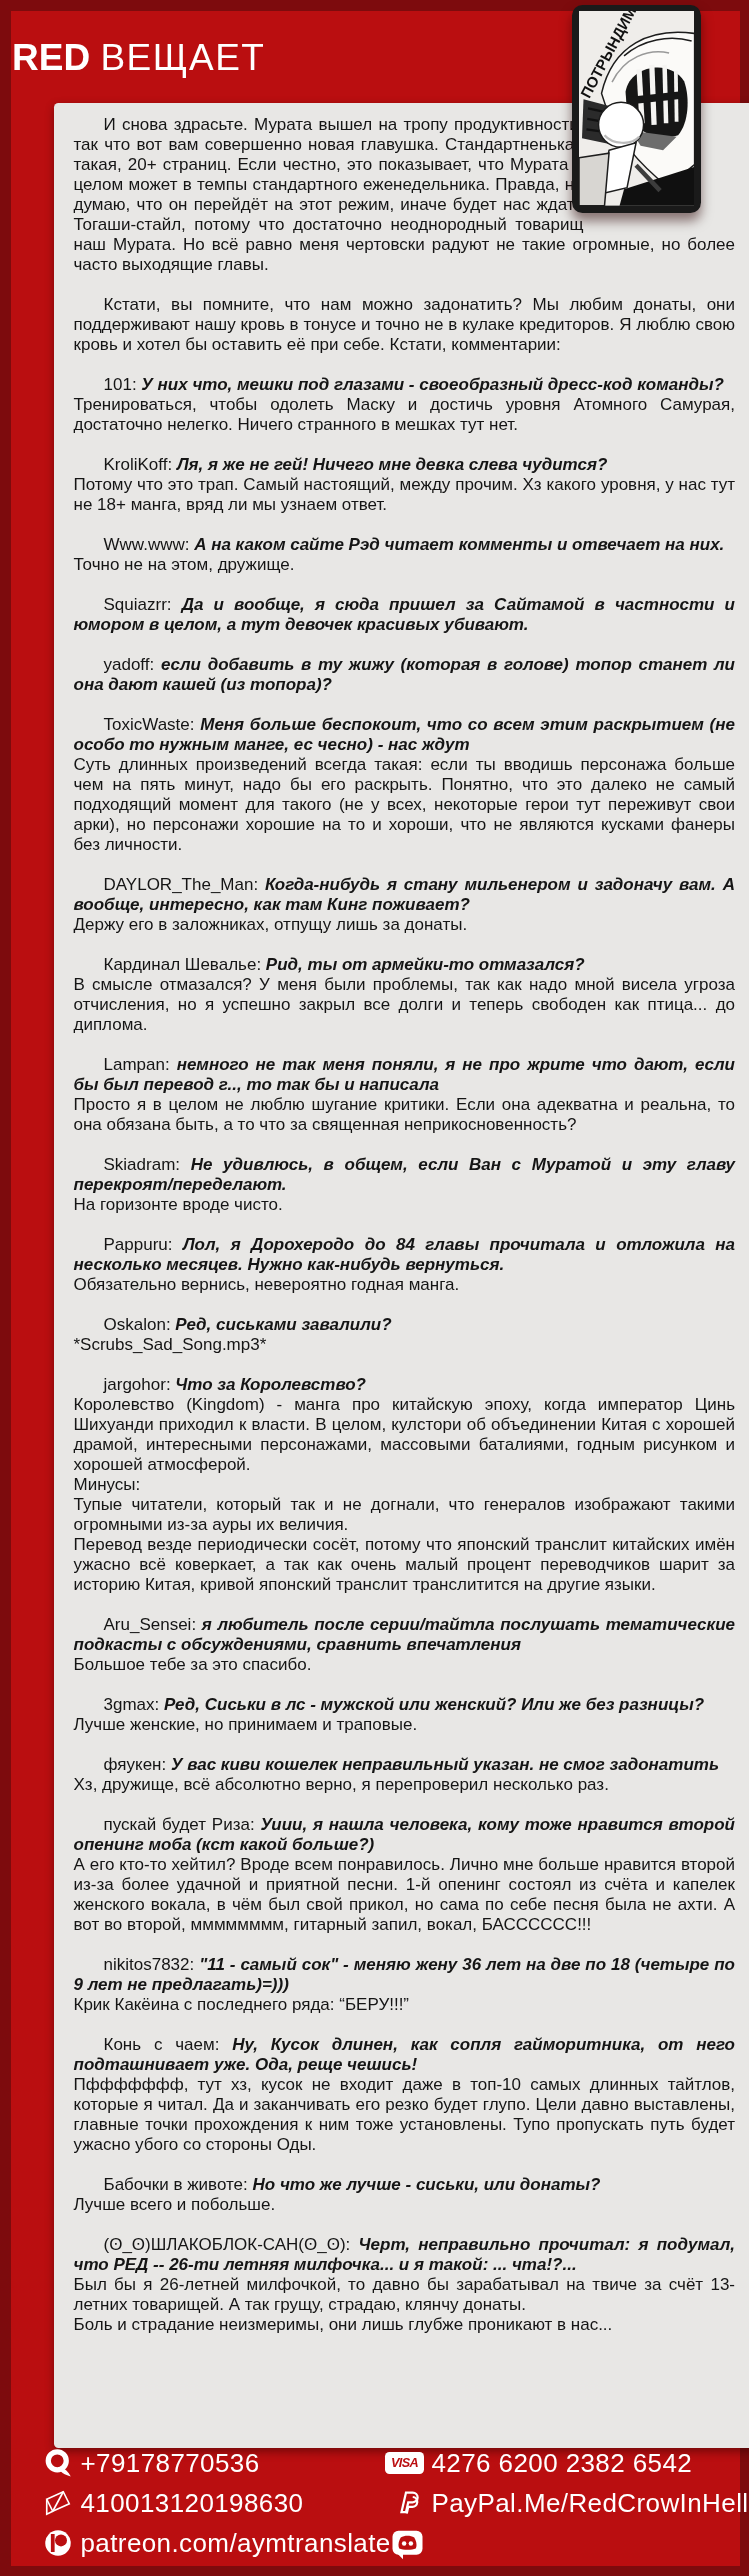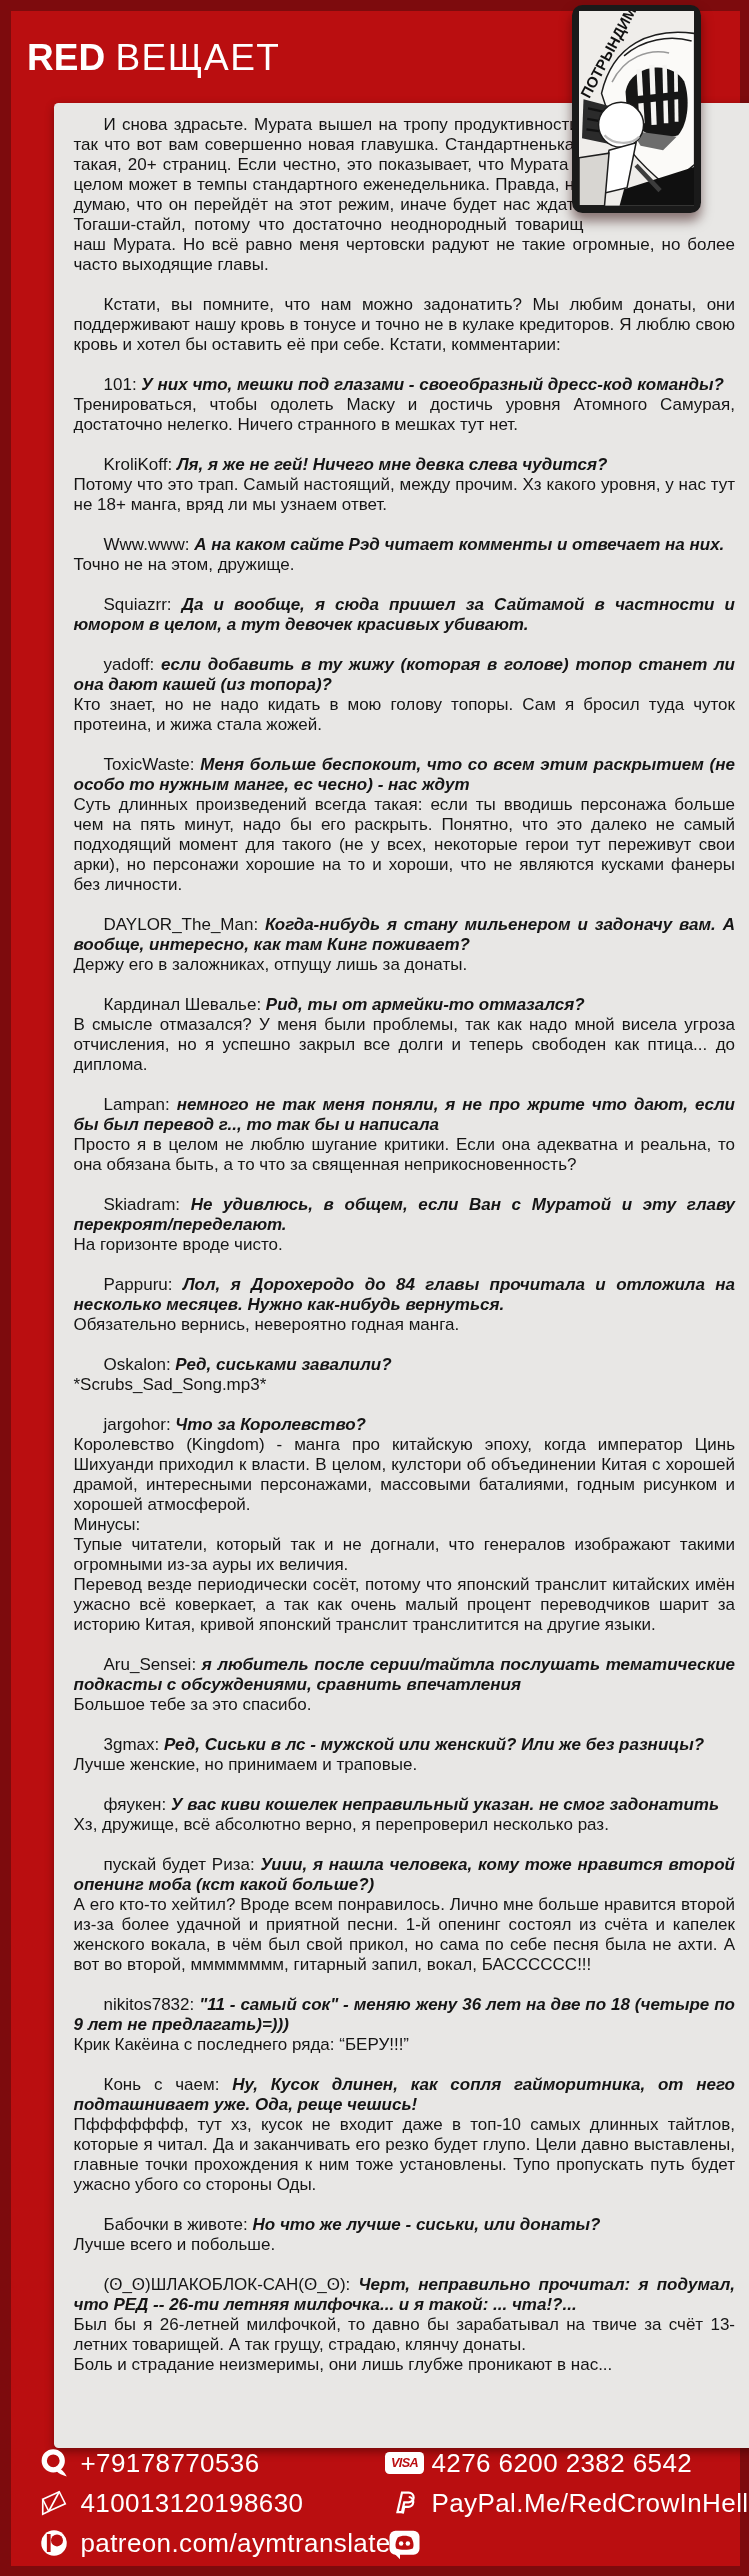--- a/index.html
+++ b/index.html
@@ -3,21 +3,21 @@
 <meta charset="utf-8">
 <style>
   html,body{margin:0;padding:0;}
   body{
     width:750px;height:2576px;position:relative;overflow:hidden;
     background:#7d0b0d;
     font-family:"Liberation Sans","DejaVu Sans",sans-serif;
   }
   .frame{position:absolute;left:10.5px;top:10.5px;right:10.5px;bottom:10.5px;background:#ba0e10;}
   .page-title{
-    position:absolute;left:27px;top:39px;z-index:3;color:#fff;
+    position:absolute;left:12px;top:39px;z-index:3;color:#fff;
     font-size:37px;line-height:1;white-space:nowrap;
   }
   .page-title .t-bold{font-weight:800;}
   .page-title .t-light{font-weight:300;letter-spacing:1.5px;}
   .panel{
     position:absolute;left:24px;top:103px;width:702px;height:2345px;z-index:1;
     background:#e8e7e5;border-radius:4.5px;box-shadow:0 3.7px 9px rgba(40,0,0,.45);
     box-sizing:border-box;padding:12px 21px 0 19.5px;
     color:#151515;font-size:17px;line-height:20px;text-align:justify;
     overflow:hidden;
@@ -32,21 +32,21 @@
   .goblin{
     position:absolute;left:572px;top:4.5px;width:129px;height:208px;z-index:4;
     background:#1a1a1a;border-radius:10.5px;box-sizing:border-box;padding:6.7px;
     box-shadow:0 7.5px 12px rgba(40,0,0,.5);
   }
   .goblin svg{display:block;width:100%;height:100%;}
   .footer{position:absolute;z-index:2;color:#fff;}
   .footer-col-left{left:34px;top:2446px;}
   .footer-col-right{left:385px;top:2446px;}
   .f-row{display:flex;align-items:center;height:34px;margin-bottom:6px;}
-  .f-icon{width:39px;min-width:39px;height:30px;display:flex;align-items:center;justify-content:center;margin-right:7.5px;}
+  .f-icon{width:39px;min-width:39px;height:30px;display:flex;align-items:center;justify-content:flex-end;margin-right:7.5px;}
   .f-label{font-size:26px;font-weight:400;letter-spacing:0.4px;white-space:nowrap;}
   .visa-badge{
     background:#fff;color:#ba0e10;font-weight:800;font-style:italic;
     border-radius:4.5px;width:39px;height:22.5px;display:flex;align-items:center;justify-content:center;
     font-size:12.7px;letter-spacing:-0.7px;
   }
 </style>
 </head>
 <body>
 
@@ -114,23 +114,20 @@
         <div class="c-q"><span class="cname">Www.www</span>: <b><i class="qtext">А на каком сайте Рэд читает комменты и отвечает на них.</i></b></div>
         <div class="c-a">
           <div>Точно не на этом, дружище.</div>
         </div>
       </div>
       <div class="comment">
         <div class="c-q"><span class="cname">Squiazrr</span>: <b><i class="qtext">Да и вообще, я сюда пришел за Сайтамой в частности и юмором в целом, а тут девочек красивых убивают.</i></b></div>
       </div>
       <div class="comment">
         <div class="c-q"><span class="cname">yadoff</span>: <b><i class="qtext">если добавить в ту жижу (которая в голове) топор станет ли она дают кашей (из топора)?</i></b></div>
-        <div class="c-a">
-          <div>Кто знает, но не надо кидать в мою голову топоры. Сам я бросил туда чуток протеина, и жижа стала жожей.</div>
-        </div>
       </div>
       <div class="comment">
         <div class="c-q"><span class="cname">ToxicWaste</span>: <b><i class="qtext">Меня больше беспокоит, что со всем этим раскрытием (не особо то нужным манге, ес чесно) - нас ждут</i></b></div>
         <div class="c-a">
           <div>Суть длинных произведений всегда такая: если ты вводишь персонажа больше чем на пять минут, надо бы его раскрыть. Понятно, что это далеко не самый подходящий момент для такого (не у всех, некоторые герои тут переживут свои арки), но персонажи хорошие на то и хороши, что не являются кусками фанеры без личности.</div>
         </div>
       </div>
       <div class="comment">
         <div class="c-q"><span class="cname">DAYLOR_The_Man</span>: <b><i class="qtext">Когда-нибудь я стану мильенером и задоначу вам. А вообще, интересно, как там Кинг поживает?</i></b></div>
         <div class="c-a">

